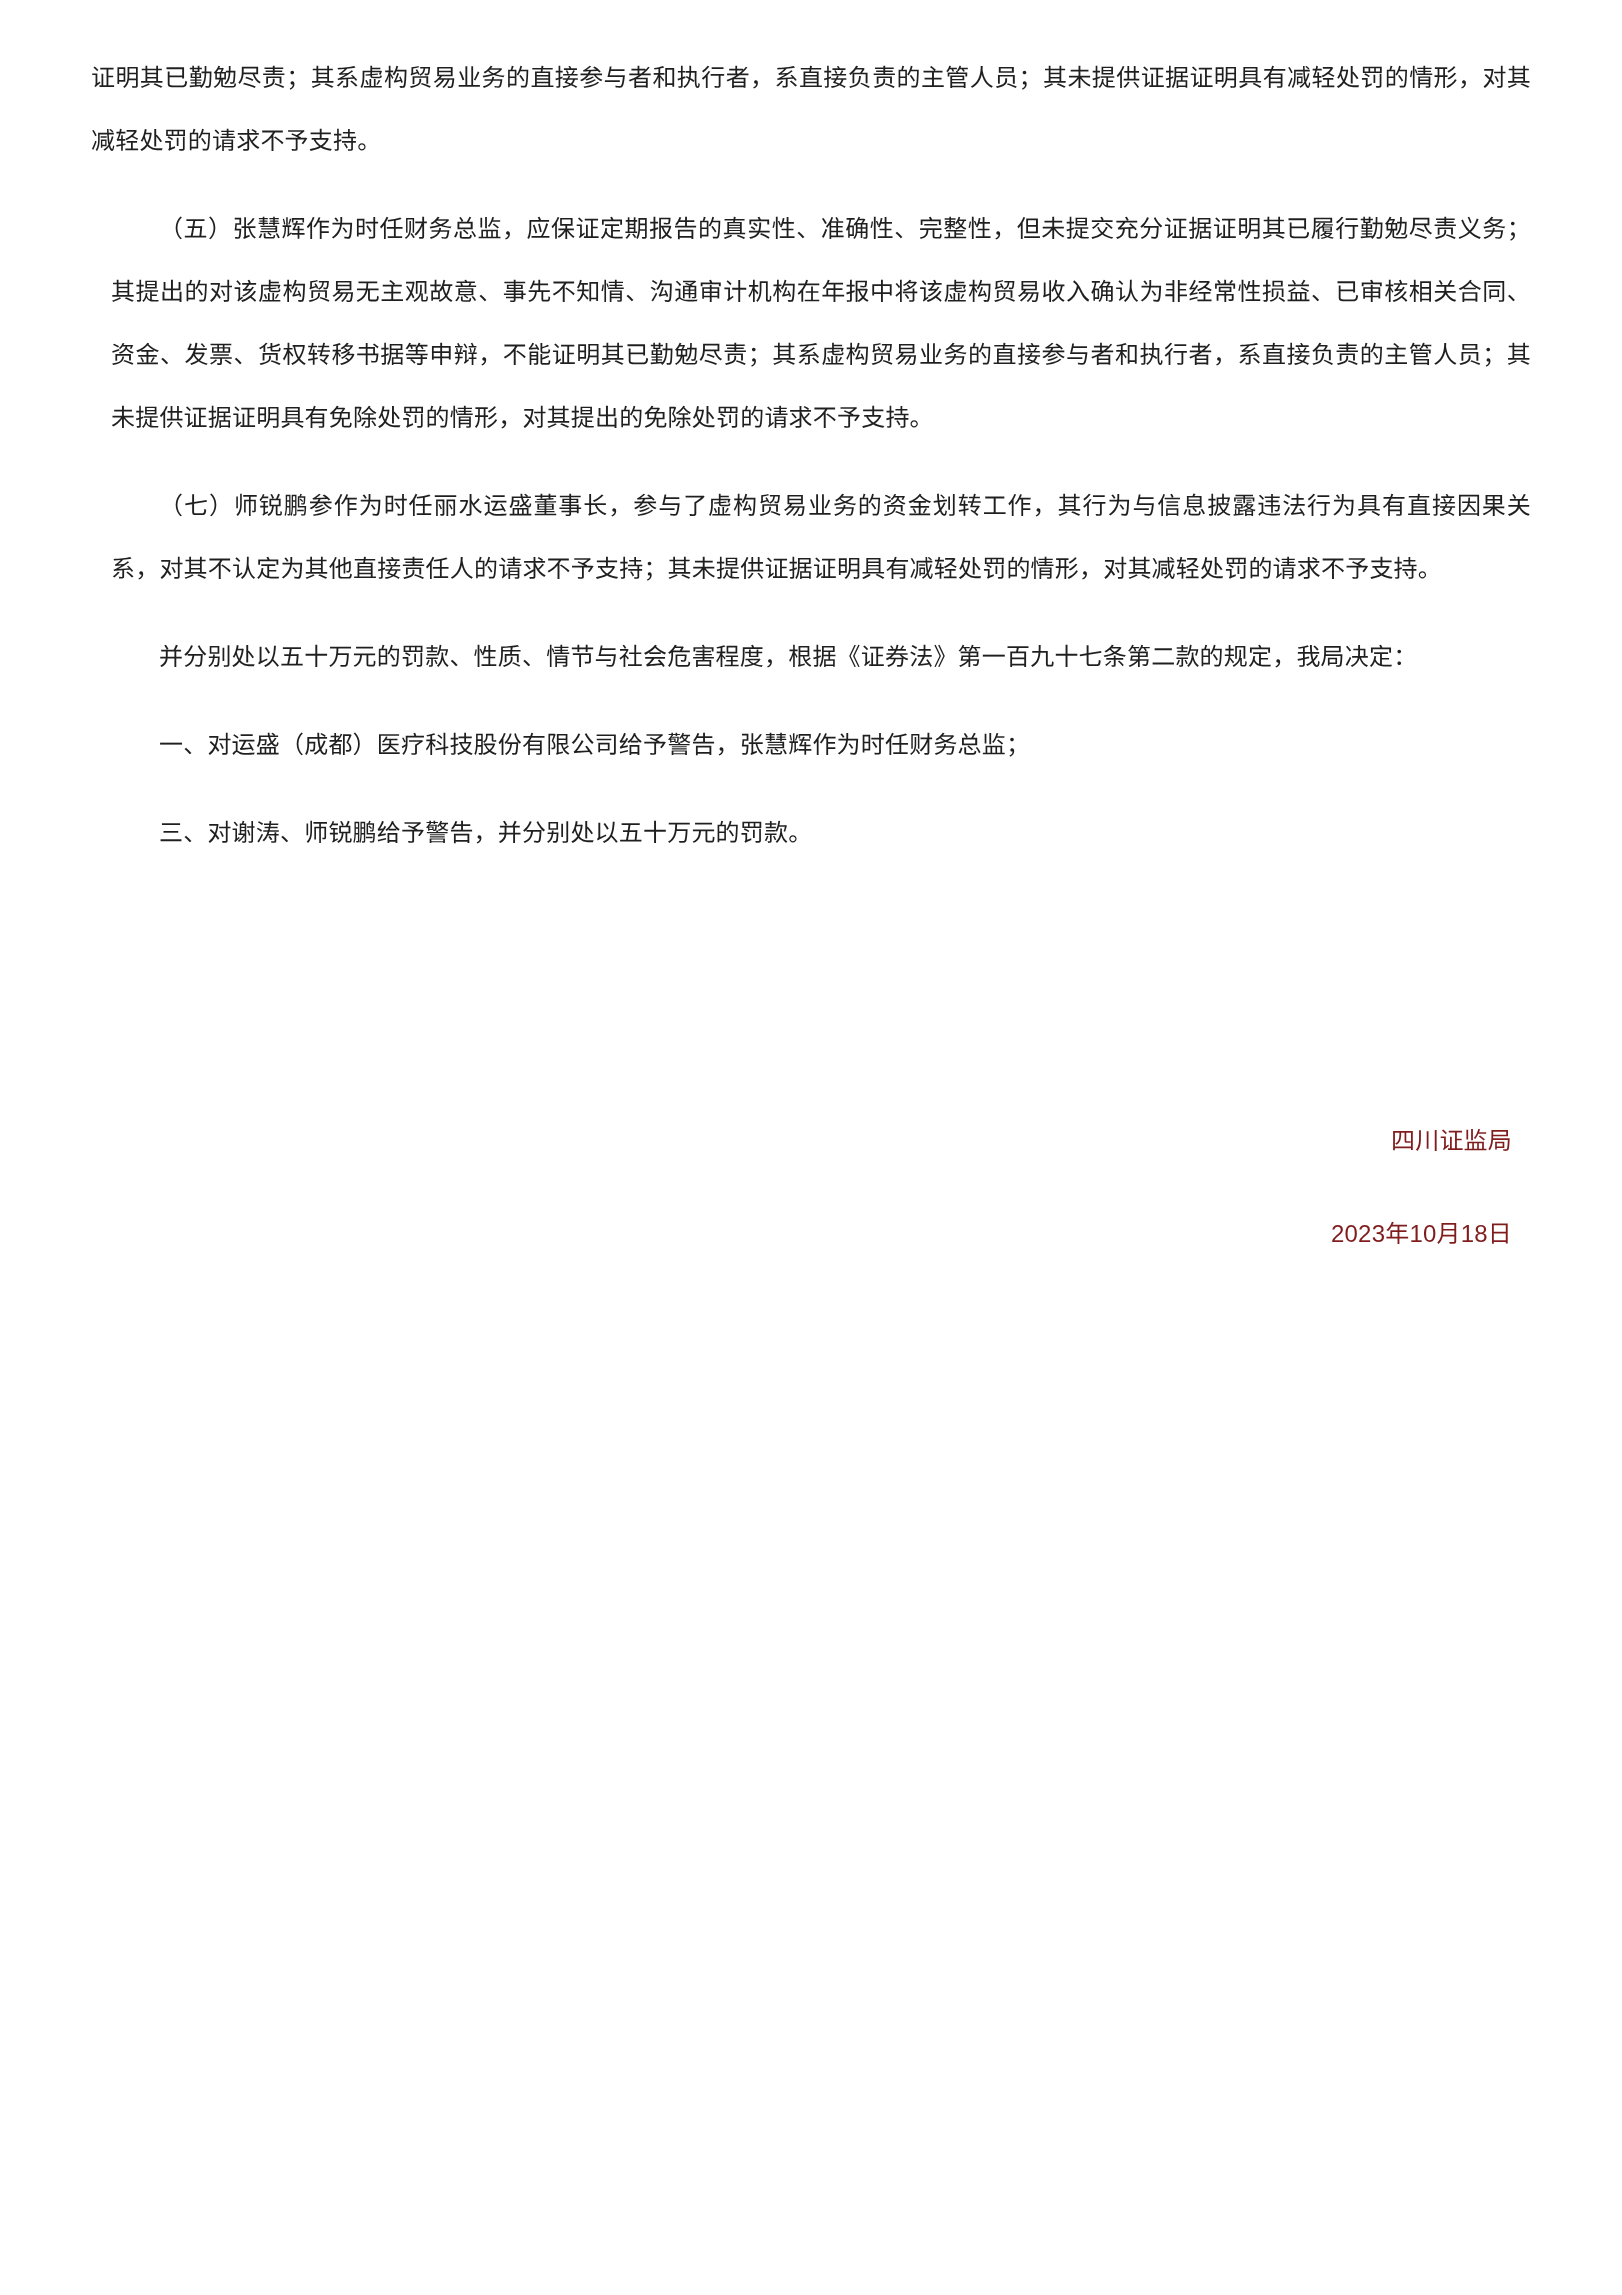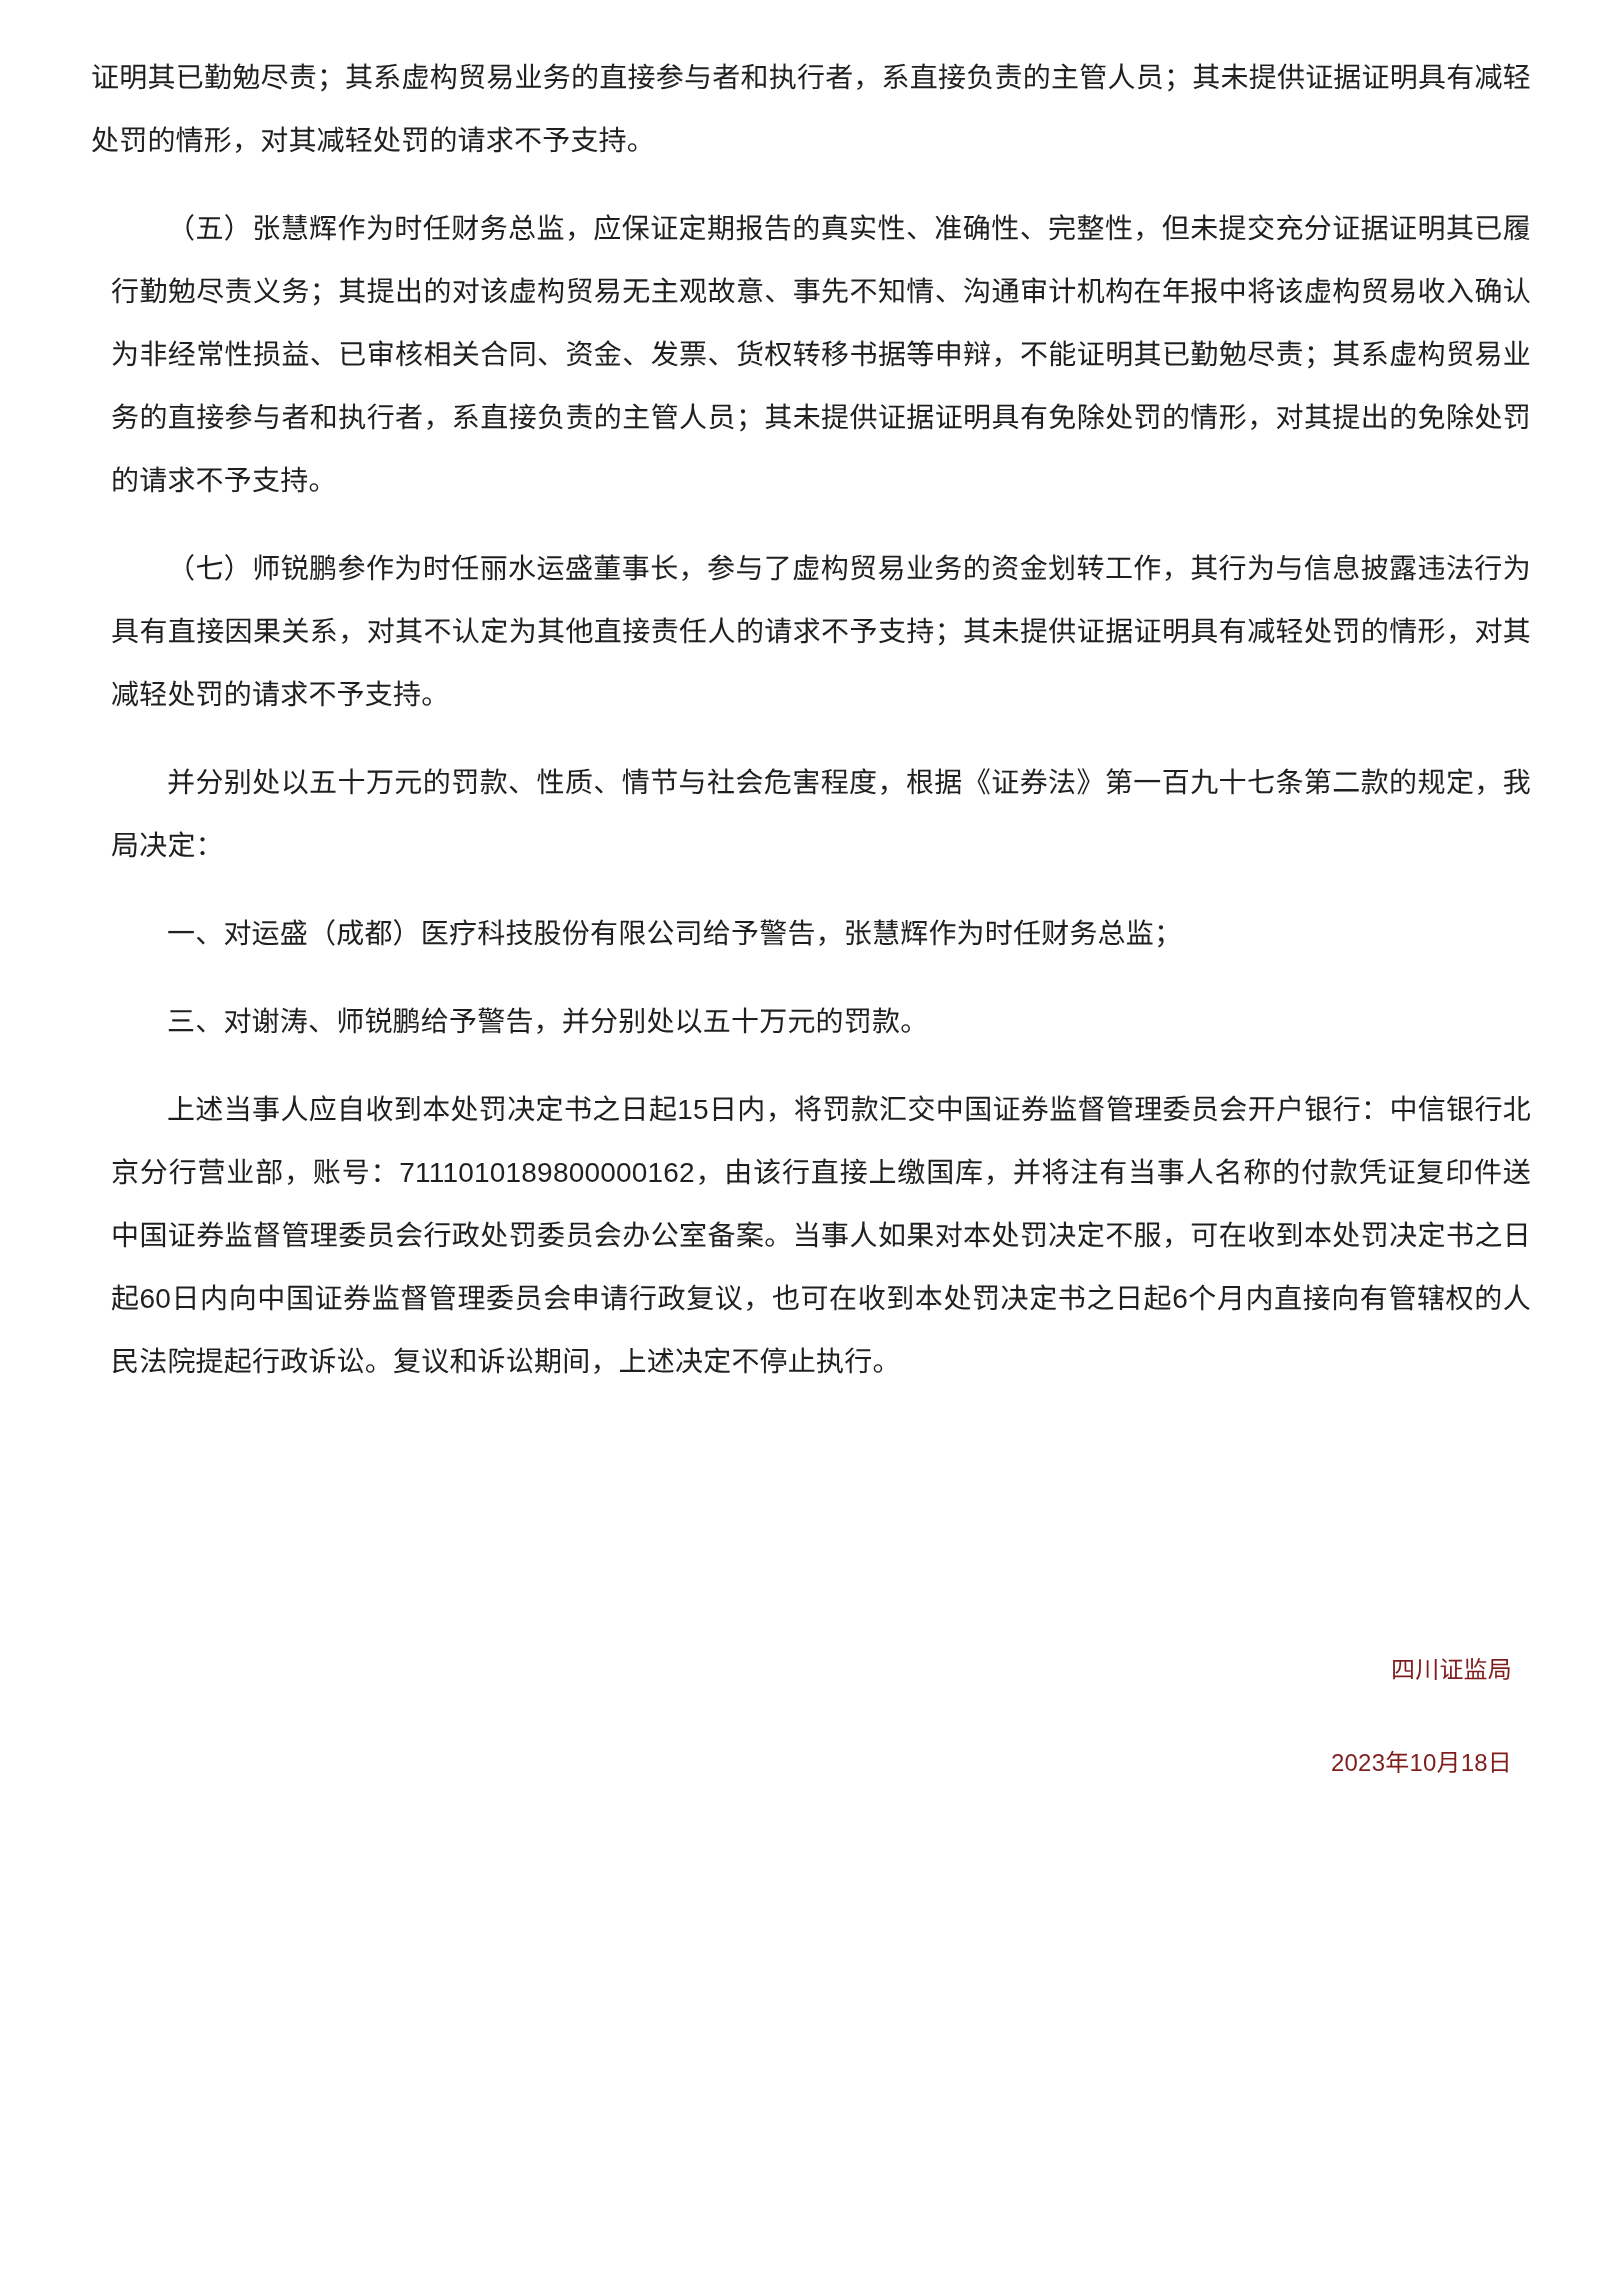--- a/index.html
+++ b/index.html
@@ -20,21 +20,21 @@
     background: #ffffff;
     box-sizing: border-box;
     padding: 46px 91px 0 91px;
   }
   .doc-body {
     width: 1440px;
   }
   p.para {
     margin: 0 0 0 0;
     padding: 0;
-    font-size: 28px;
+    font-size: 24px;
     line-height: 63px;
     text-align: justify;
     text-justify: inter-ideograph;
     letter-spacing: 0.2px;
     color: #1f1f1f;
     font-weight: 400;
   }
   p.para + p.para {
     margin-top: 25px;
   }
@@ -77,21 +77,20 @@
 
     <p class="para indent">（七）师锐鹏参作为时任丽水运盛董事长，参与了虚构贸易业务的资金划转工作，其行为与信息披露违法行为具有直接因果关系，对其不认定为其他直接责任人的请求不予支持；其未提供证据证明具有减轻处罚的情形，对其减轻处罚的请求不予支持。</p>
 
     <p class="para indent">并分别处以五十万元的罚款、性质、情节与社会危害程度，根据《证券法》第一百九十七条第二款的规定，我局决定：</p>
 
     <p class="para indent">一、对运盛（成都）医疗科技股份有限公司给予警告，张慧辉作为时任财务总监；</p>
 
 
     <p class="para indent">三、对谢涛、师锐鹏给予警告，并分别处以五十万元的罚款。</p>
 
-    <p class="para indent">上述当事人应自收到本处罚决定书之日起15日内，将罚款汇交中国证券监督管理委员会开户银行：中信银行北京分行营业部，账号：7111010189800000162，由该行直接上缴国库，并将注有当事人名称的付款凭证复印件送中国证券监督管理委员会行政处罚委员会办公室备案。当事人如果对本处罚决定不服，可在收到本处罚决定书之日起60日内向中国证券监督管理委员会申请行政复议，也可在收到本处罚决定书之日起6个月内直接向有管辖权的人民法院提起行政诉讼。复议和诉讼期间，上述决定不停止执行。</p>
 
   </div>
 
   <div class="spacer-after-body"></div>
 
   <div class="signature-block">
     <div class="signature-line">四川证监局</div>
     <div class="sig-gap"></div>
     <div class="signature-line">2023年10月18日</div>
   </div>

